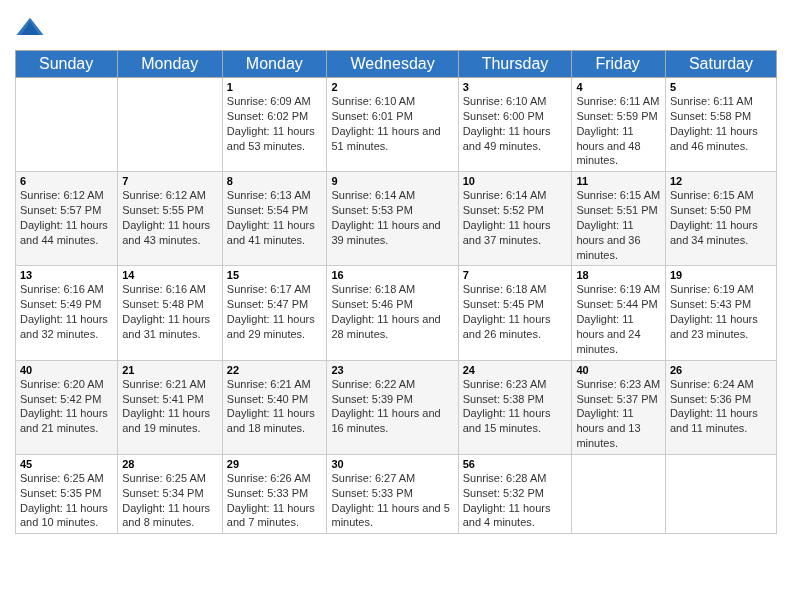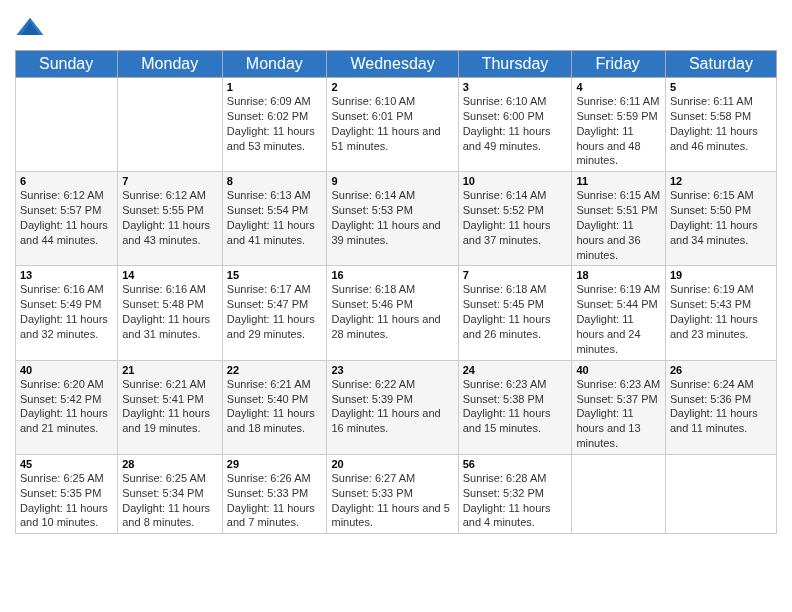--- a/index.html
+++ b/index.html
@@ -252,21 +252,21 @@
           </td>
           <td>
             <span class="day-num">28</span>
             <div class="day-info">Sunrise: 6:25 AM<br>Sunset: 5:34 PM<br>Daylight: 11 hours and 8 minutes.</div>
           </td>
           <td>
             <span class="day-num">29</span>
             <div class="day-info">Sunrise: 6:26 AM<br>Sunset: 5:33 PM<br>Daylight: 11 hours and 7 minutes.</div>
           </td>
           <td>
-            <span class="day-num">20</span>
+            <span class="day-num">30</span>
             <div class="day-info">Sunrise: 6:27 AM<br>Sunset: 5:33 PM<br>Daylight: 11 hours and 5 minutes.</div>
           </td>
           <td>
             <span class="day-num">56</span>
             <div class="day-info">Sunrise: 6:28 AM<br>Sunset: 5:32 PM<br>Daylight: 11 hours and 4 minutes.</div>
           </td>
           <td class="empty-cell"></td>
           <td class="empty-cell"></td>
         </tr>
       </tbody>

